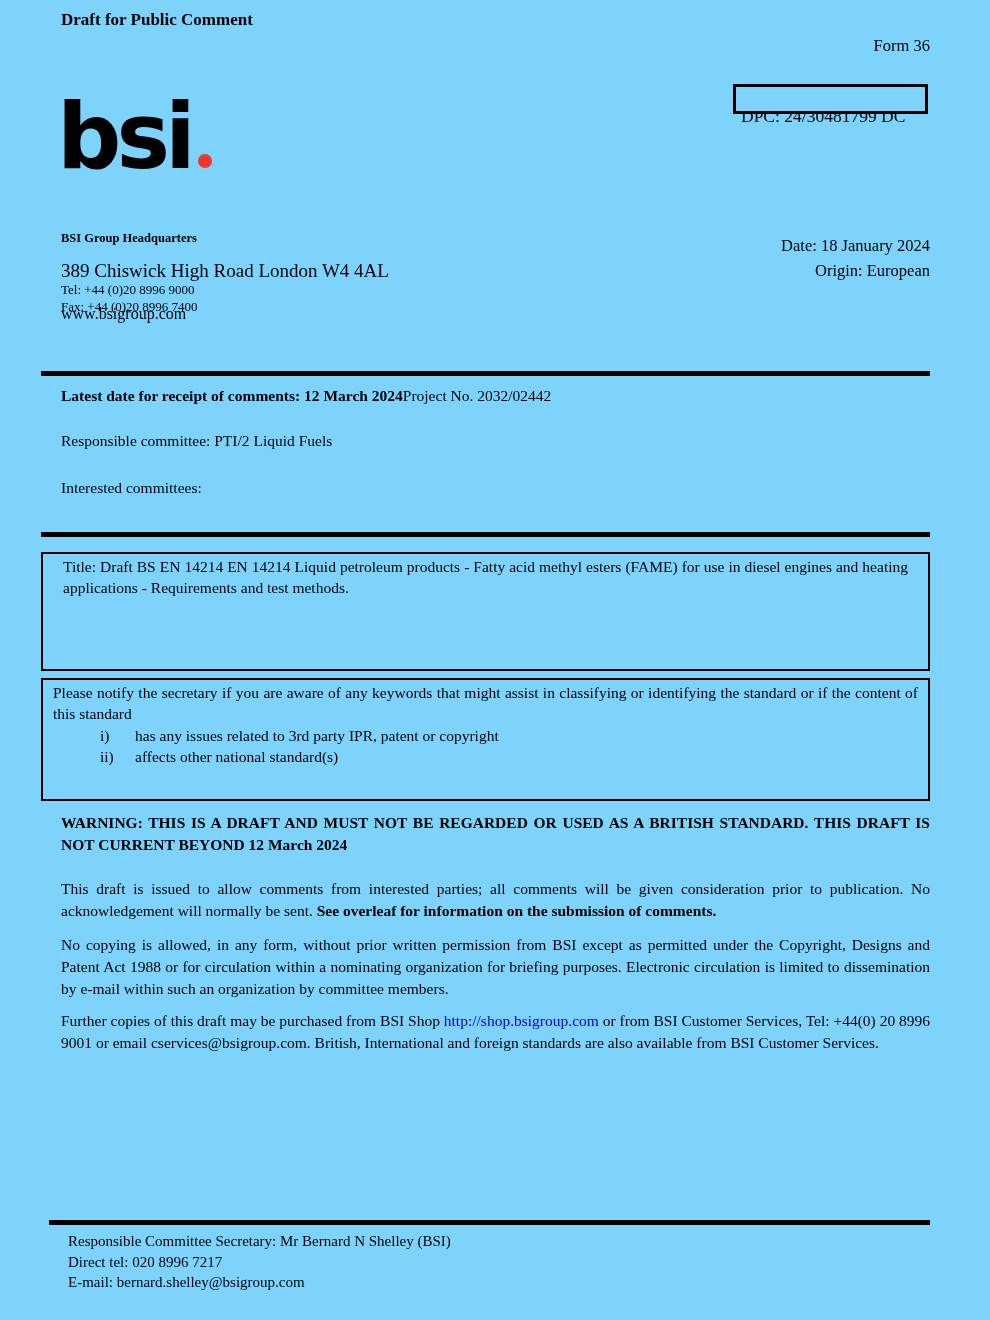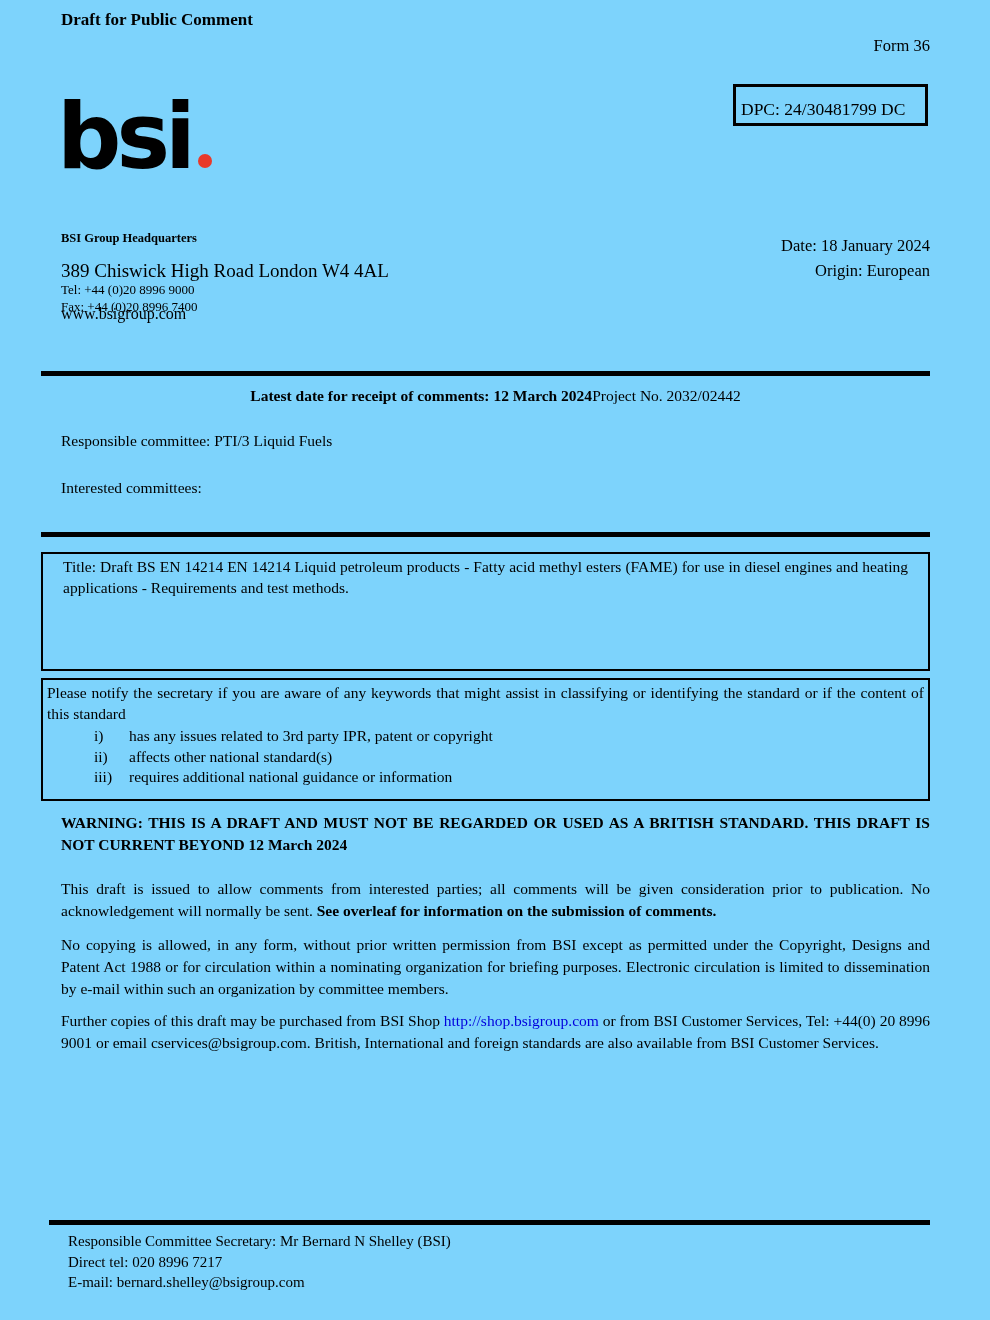--- a/index.html
+++ b/index.html
@@ -3,22 +3,22 @@
 <meta charset="utf-8">
 <style>
   html,body{margin:0;padding:0;background:#fff;}
   .page{position:relative;width:990px;height:1320px;background:#7dd3fc;
         font-family:"Liberation Serif", serif;color:#000;overflow:hidden;}
   .abs{position:absolute;}
 
   .draft-heading{left:61px;top:10px;font-size:17px;font-weight:bold;}
   .right-col{left:61px;width:869px;text-align:right;}
   .form-label{top:36px;font-size:16.5px;}
-  .dpc-box{left:733px;top:84px;width:195px;height:42px;border:3px solid #000;
-           box-sizing:border-box;font-size:17.5px;padding:12px 0 0 5px;}
+  .dpc-box{left:733px;top:84px;width:195px;height:30px;border:3px solid #000;
+           box-sizing:border-box;font-size:17.5px;padding:19px 0 0 5px;}
 
   .logo{left:57px;top:92px;font-family:"DejaVu Sans", sans-serif;
         font-weight:bold;font-size:90px;line-height:1;letter-spacing:-5px;
         white-space:nowrap;}
   .logo-dot{display:inline-block;width:14px;height:14px;border-radius:50%;
             margin-left:7px;letter-spacing:0;}
 
   .contact{left:61px;}
   .contact-hq{top:231px;font-size:12.5px;font-weight:bold;}
   .contact-addr{top:260px;font-size:19px;}
@@ -26,30 +26,30 @@
   .contact-fax{top:299px;font-size:13px;}
   .contact-web{top:305px;font-size:16px;}
 
   .meta{top:233px;font-size:16.5px;line-height:25px;}
 
   .rule{left:41px;width:889px;height:5px;background:#000;}
   .rule-1{top:371px;}
   .rule-2{top:532px;}
 
   .latest-row{left:61px;top:387px;width:869px;display:flex;
-              justify-content:center;font-size:15.5px;}
+              justify-content:flex-start;font-size:15.5px;}
   .latest-left{font-weight:bold;}
   .resp-line{left:61px;top:432px;font-size:15.5px;}
   .int-line{left:61px;top:479px;font-size:15.5px;}
 
   .title-box{left:41px;top:552px;width:889px;height:119px;border:2px solid #000;
              box-sizing:border-box;padding:2px 20px;font-size:15.5px;
              line-height:21px;text-align:justify;}
   .kw-box{left:41px;top:678px;width:889px;height:123px;border:2px solid #000;
-          box-sizing:border-box;padding:2px 4px;font-size:15.5px;}
+          box-sizing:border-box;padding:2px 10px;font-size:15.5px;}
   .kw-intro{margin:0;text-align:justify;line-height:21px;}
   .kw-list{margin-top:2px;}
   .kw-item{display:flex;line-height:20.5px;margin-left:47px;}
   .kw-num{width:35px;flex:0 0 35px;}
 
   .para{left:61px;width:869px;font-size:15.5px;line-height:22px;
         text-align:justify;}
   .warning{top:812px;font-weight:bold;}
   .p1{top:878px;}
   .p2{top:934px;}
@@ -87,43 +87,39 @@
     <div>Origin: European</div>
   </div>
 
   <div class="abs rule rule-1"></div>
 
   <div class="abs latest-row">
     <span class="latest-left">Latest date for receipt of comments: 12 March 2024</span>
     <span>Project No. 2032/02442</span>
   </div>
 
-  <div class="abs resp-line">Responsible committee: PTI/3 Liquid Fuels</div>
+  <div class="abs resp-line">Responsible committee: PTI/2 Liquid Fuels</div>
   <div class="abs int-line">Interested committees:</div>
 
   <div class="abs rule rule-2"></div>
 
   <div class="abs title-box">
     <span>Title: Draft BS EN 14214 EN 14214 Liquid petroleum products - Fatty acid methyl esters (FAME) for use in diesel engines and heating applications - Requirements and test methods.</span>
   </div>
 
   <div class="abs kw-box">
     <p class="kw-intro">Please notify the secretary if you are aware of any keywords that might assist in classifying or identifying the standard or if the content of this standard</p>
     <div class="kw-list">
       <div class="kw-item">
         <span class="kw-num">i)</span>
         <span>has any issues related to 3rd party IPR, patent or copyright</span>
       </div>
       <div class="kw-item">
         <span class="kw-num">ii)</span>
         <span>affects other national standard(s)</span>
-      </div>
-      <div class="kw-item">
-        <span class="kw-num">iii)</span>
-        <span>requires additional national guidance or information</span>
       </div>
     </div>
   </div>
 
   <div class="abs para warning">WARNING: THIS IS A DRAFT AND MUST NOT BE REGARDED OR USED AS A BRITISH STANDARD. THIS DRAFT IS NOT CURRENT BEYOND 12 March 2024</div>
 
   <div class="abs para p1"><span>This draft is issued to allow comments from interested parties; all comments will be given consideration prior to publication. No acknowledgement will normally be sent. </span><span class="bold-inline">See overleaf for information on the submission of comments.</span></div>
 
   <div class="abs para p2">No copying is allowed, in any form, without prior written permission from BSI except as permitted under the Copyright, Designs and Patent Act 1988 or for circulation within a nominating organization for briefing purposes. Electronic circulation is limited to dissemination by e-mail within such an organization by committee members.</div>
 

